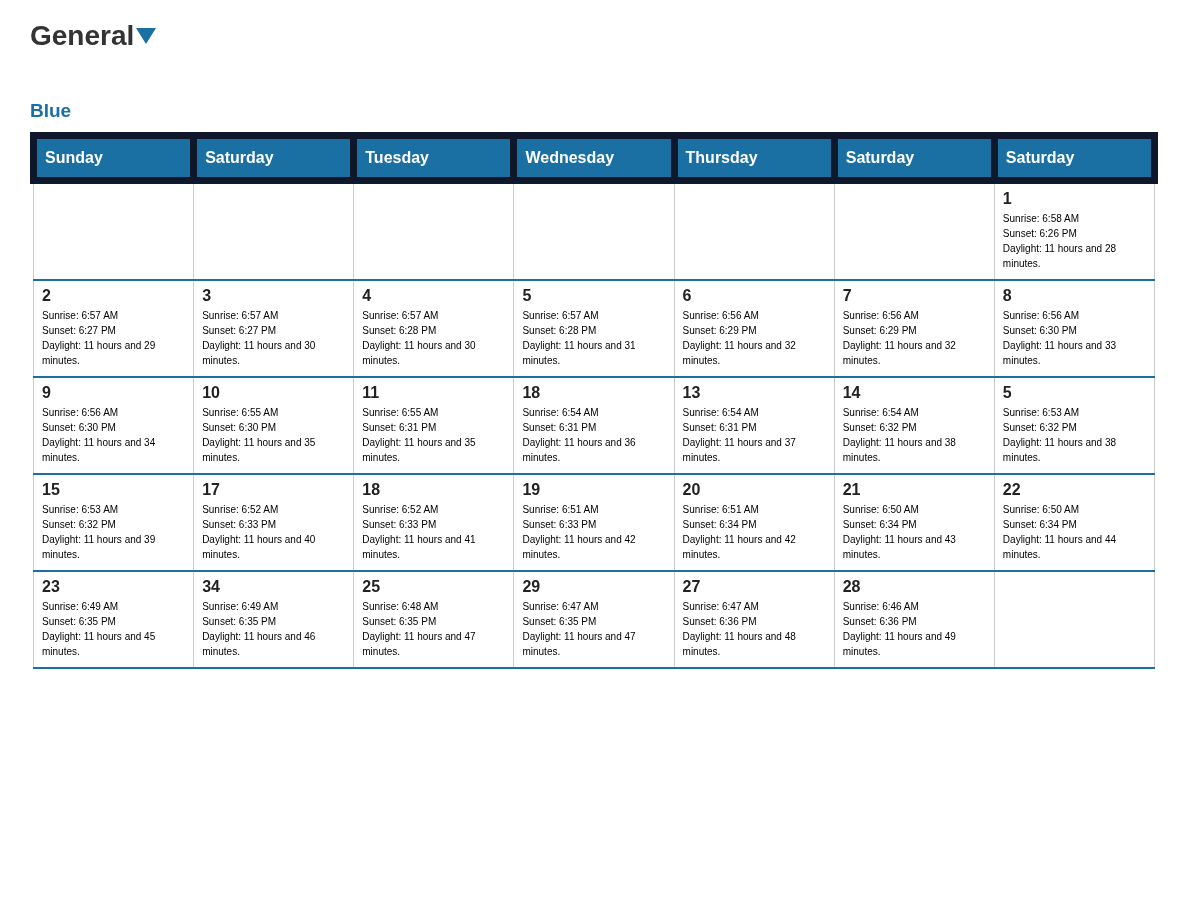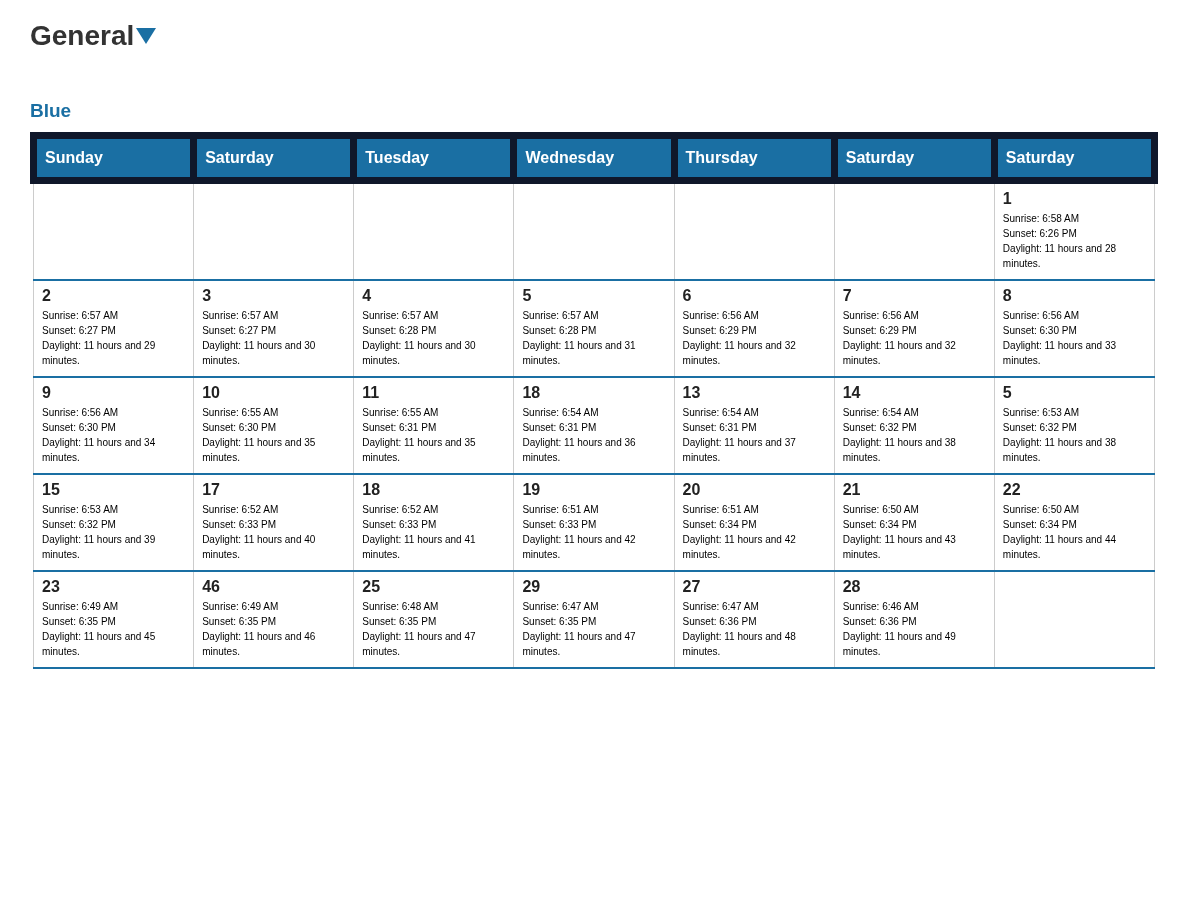--- a/index.html
+++ b/index.html
@@ -233,21 +233,21 @@
           <span class="day-number">22</span>
           <div class="day-info">Sunrise: 6:50 AM<br>Sunset: 6:34 PM<br>Daylight: 11 hours and 44 minutes.</div>
         </td>
       </tr>
       <tr>
         <td>
           <span class="day-number">23</span>
           <div class="day-info">Sunrise: 6:49 AM<br>Sunset: 6:35 PM<br>Daylight: 11 hours and 45 minutes.</div>
         </td>
         <td>
-          <span class="day-number">46</span>
+          <span class="day-number">34</span>
           <div class="day-info">Sunrise: 6:49 AM<br>Sunset: 6:35 PM<br>Daylight: 11 hours and 46 minutes.</div>
         </td>
         <td>
           <span class="day-number">25</span>
           <div class="day-info">Sunrise: 6:48 AM<br>Sunset: 6:35 PM<br>Daylight: 11 hours and 47 minutes.</div>
         </td>
         <td>
           <span class="day-number">29</span>
           <div class="day-info">Sunrise: 6:47 AM<br>Sunset: 6:35 PM<br>Daylight: 11 hours and 47 minutes.</div>
         </td>

